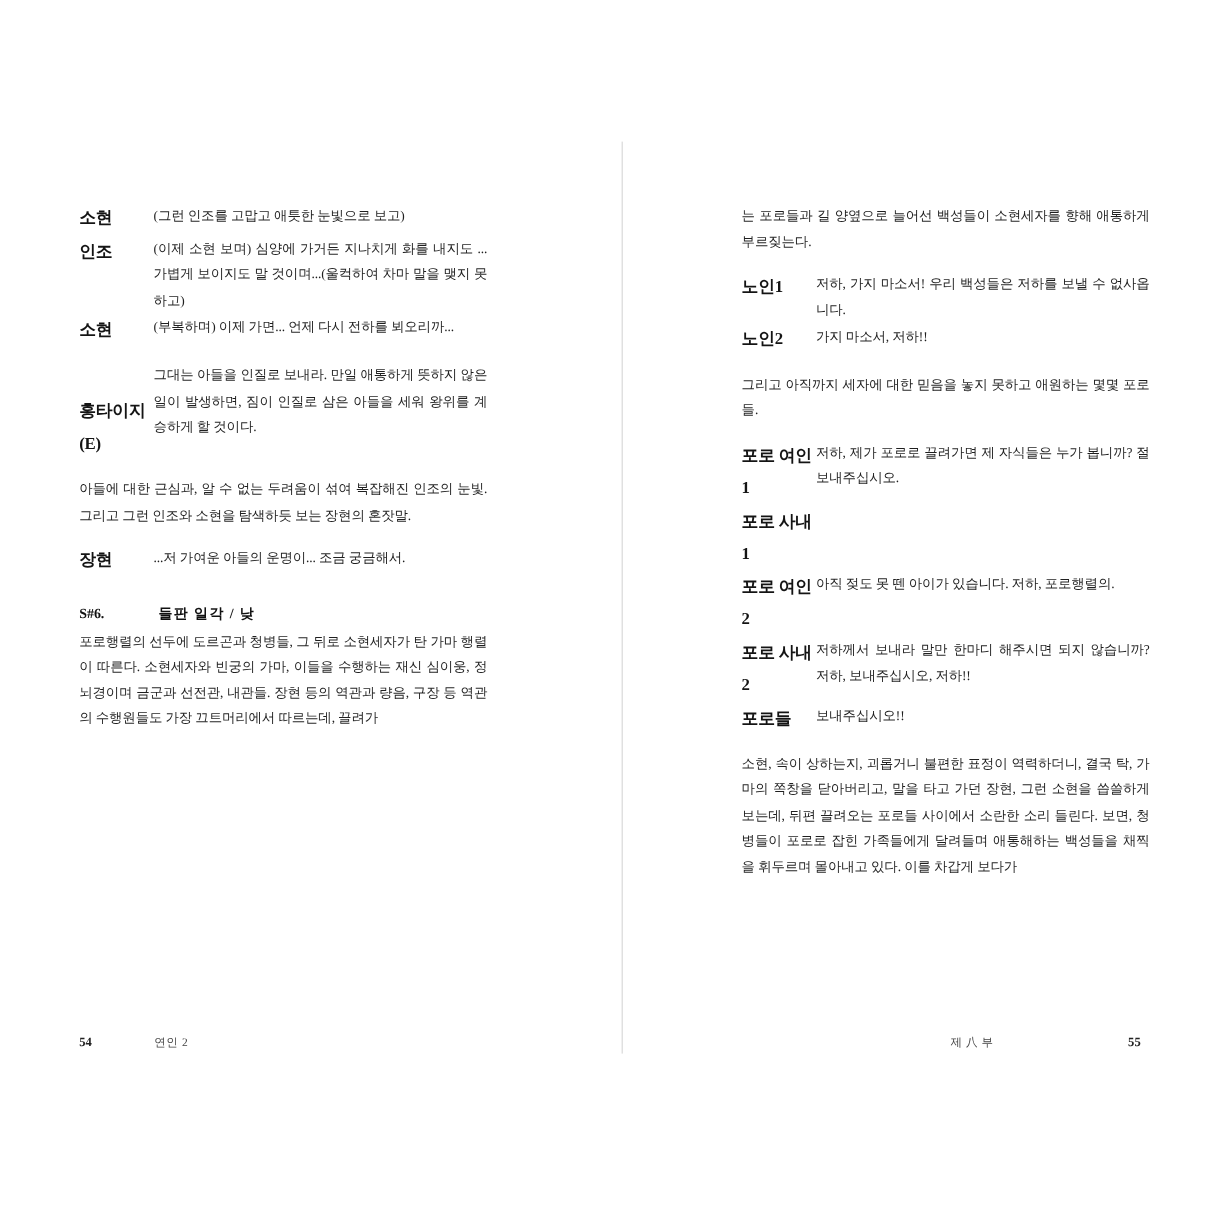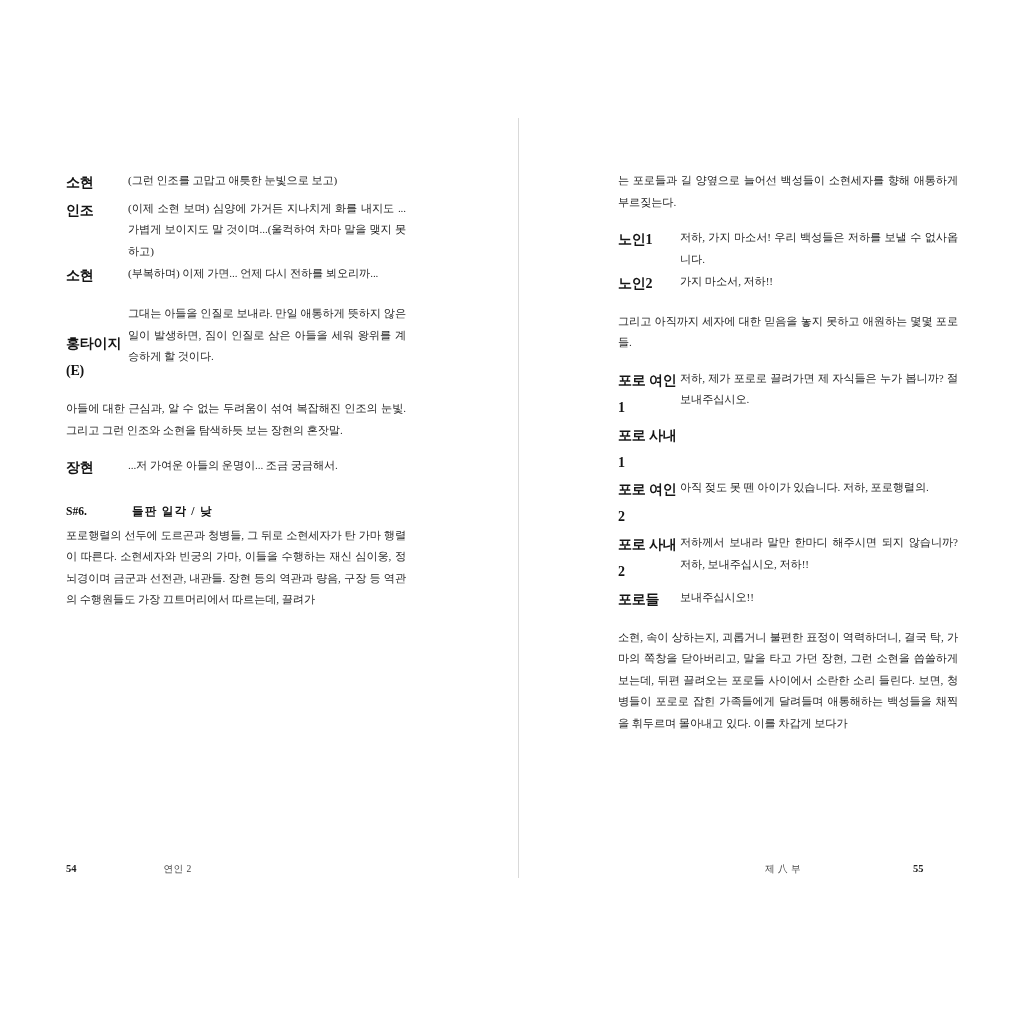--- a/index.html
+++ b/index.html
@@ -91,37 +91,37 @@
   }
 
   .footer {
     position: absolute;
     bottom: 148px;
     width: 340px;
     font-size: 9.6px;
     color: #3a3a3a;
   }
   .footer-left { left: 66px; }
-  .footer-right { left: 625px; }
+  .footer-right { left: 652px; }
   .footer-row {
     display: flex;
     align-items: baseline;
   }
   .footer-row .pageno {
     font-weight: bold;
     font-size: 10.5px;
     color: #222;
   }
   .footer-row .label {
     font-size: 9.6px;
     color: #444;
     letter-spacing: 0.5px;
   }
   .footer-left .pageno { margin-right: 0; text-align: right; }
-  .footer-left .label { margin-left: 87px; text-align: center; }
+  .footer-left .label { margin-left: 52px; text-align: center; }
   .footer-right { text-align: right; }
   .footer-right .label { margin-left: 140px; }
   .footer-right .pageno { margin-left: 112px; }
 </style>
 </head>
 <body>
 
 <div class="page-spread">
 
   <div class="gutter"></div>

